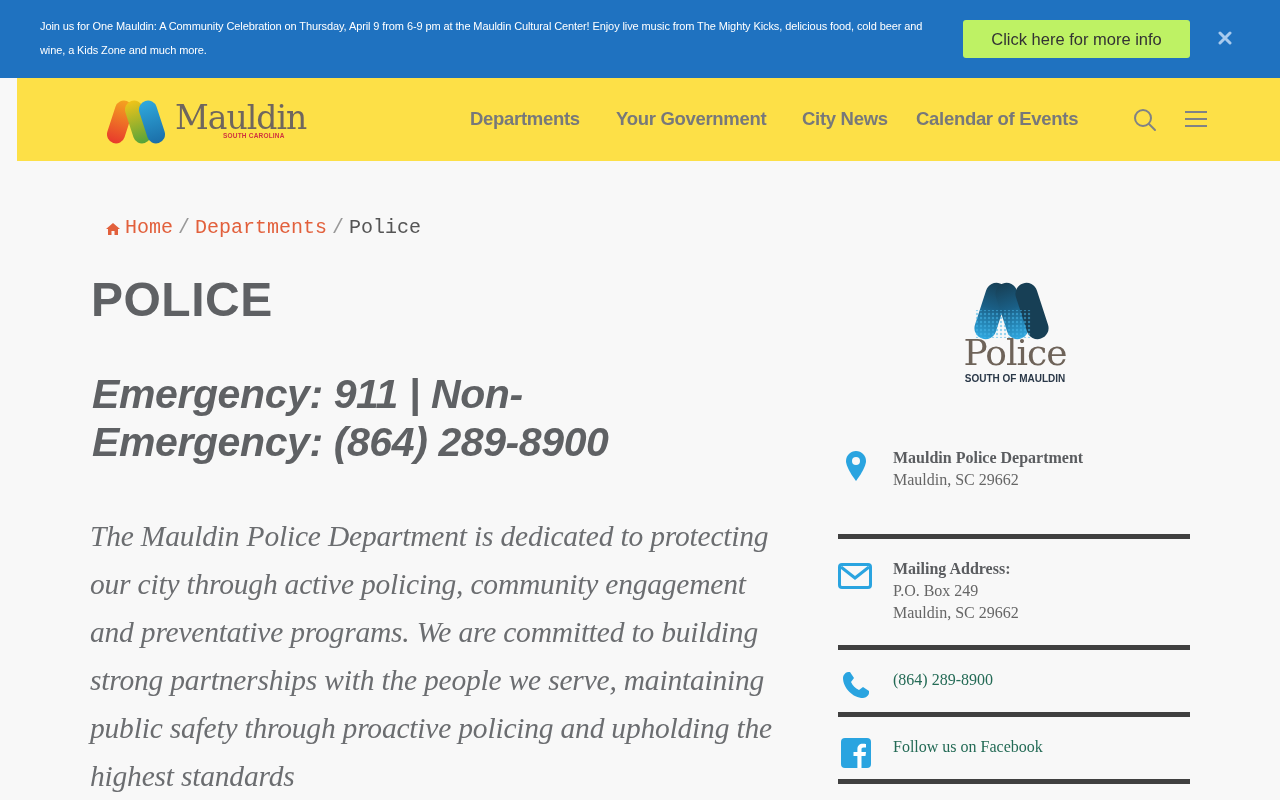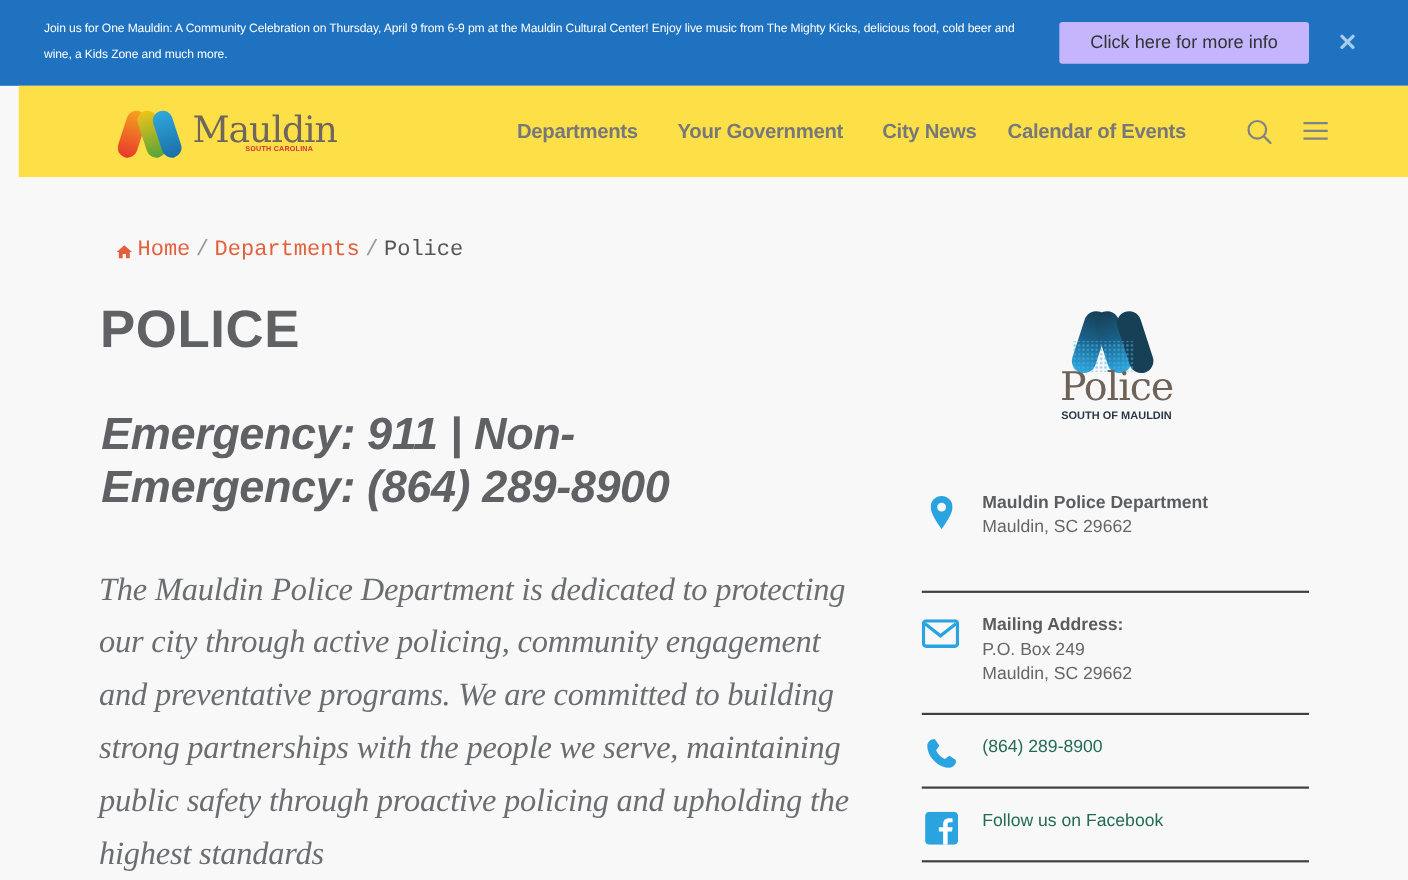--- a/index.html
+++ b/index.html
@@ -2,21 +2,21 @@
 <html><head>
   <meta charset="utf-8">
   <style>
     * { box-sizing: border-box; margin: 0; padding: 0; }
     html, body { width: 1280px; height: 800px; overflow: hidden; }
     body { background: #f8f8f8; font-family: "Liberation Sans", "DejaVu Sans", sans-serif; color: #5e6063; position: relative; }
 
     
     .alert { position: absolute; left: 0; top: 0; width: 1280px; height: 78px; background: #1f72c0; color: #fff; }
     .alert-text { position: absolute; left: 40px; top: 14px; width: 900px; font-size: 11px; line-height: 24px; letter-spacing: -0.1px; }
-    .alert-btn { position: absolute; left: 963px; top: 20px; width: 227px; height: 38px; background: #c4b5fd; border-radius: 3px; color: #333; font-size: 16.5px; display: flex; align-items: center; justify-content: center; cursor: pointer; }
+    .alert-btn { position: absolute; left: 963px; top: 20px; width: 227px; height: 38px; background: #bef264; border-radius: 3px; color: #333; font-size: 16.5px; display: flex; align-items: center; justify-content: center; cursor: pointer; }
     .alert-close { position: absolute; left: 1213px; top: 26px; width: 24px; height: 24px; color: #9bc2e8; display: flex; align-items: center; justify-content: center; cursor: pointer; }
 
     
     .header { position: absolute; left: 17px; top: 78px; width: 1280px; height: 83px; background: #fde047; }
     .logo { position: absolute; left: 90px; top: 18px; width: 195px; height: 48px; display: flex; align-items: center; }
     .logo-word { position: absolute; left: 68px; top: 2px; font-family: "DejaVu Serif", "Liberation Serif", serif; font-size: 33px; color: #6f665e; letter-spacing: -1px; }
     .logo-sub { position: absolute; left: 116px; top: 36px; font-size: 6.5px; color: #d0343f; font-weight: bold; letter-spacing: 0.2px; }
     .nav-item { position: absolute; top: 0; font-size: 18.5px; font-weight: bold; color: #77787a; white-space: nowrap; cursor: pointer; letter-spacing: -0.3px; }
     .hdr-icon { position: absolute; cursor: pointer; }
 
@@ -30,21 +30,21 @@
     .page-title { position: absolute; left: 91px; top: 272px; font-size: 48px; font-weight: bold; color: #5f6164; letter-spacing: 0.5px; }
     .emergency { position: absolute; left: 92px; top: 370px; width: 660px; font-size: 41px; line-height: 48px; font-weight: bold; font-style: italic; color: #5f6164; letter-spacing: -0.4px; }
     .intro { position: absolute; left: 90px; top: 512px; width: 690px; font-family: Liberation Serif, serif; font-style: italic; font-size: 29.5px; line-height: 48px; color: #6b6d70; letter-spacing: -0.2px; }
 
     
     .police-logo { position: absolute; left: 955px; top: 280px; width: 120px; height: 108px; }
     .police-word { position: absolute; left: 0; top: 52px; width: 120px; text-align: center; font-family: "DejaVu Serif", "Liberation Serif", serif; font-size: 36px; color: #6e6359; letter-spacing: -1px; }
     .police-sub { position: absolute; left: 0; top: 93px; width: 120px; text-align: center; font-size: 10px; font-weight: bold; color: #2a3848; letter-spacing: 0px; }
 
     .contact { position: absolute; left: 838px; width: 352px; }
-    .contact-row { position: relative; border-bottom: 2px solid #404040; }
+    .contact-row { position: relative; border-bottom: 5px solid #404040; font-family: Liberation Serif, serif; }
     .contact-icon { position: absolute; left: 0; color: #2aa4e0; }
     .contact-body { position: absolute; left: 55px; font-size: 16px; line-height: 22px; color: #666; }
     .contact-body .strong { font-weight: bold; color: #5a5c5f; }
     .contact-link { color: #236a55; cursor: pointer; }
   </style>
 </head>
 <body>
 
 <div class="alert">
   <div class="alert-text">Join us for One Mauldin: A Community Celebration on Thursday, April 9 from 6-9 pm at the Mauldin Cultural Center! Enjoy live music from The Mighty Kicks, delicious food, cold beer and wine, a Kids Zone and much more.</div>

